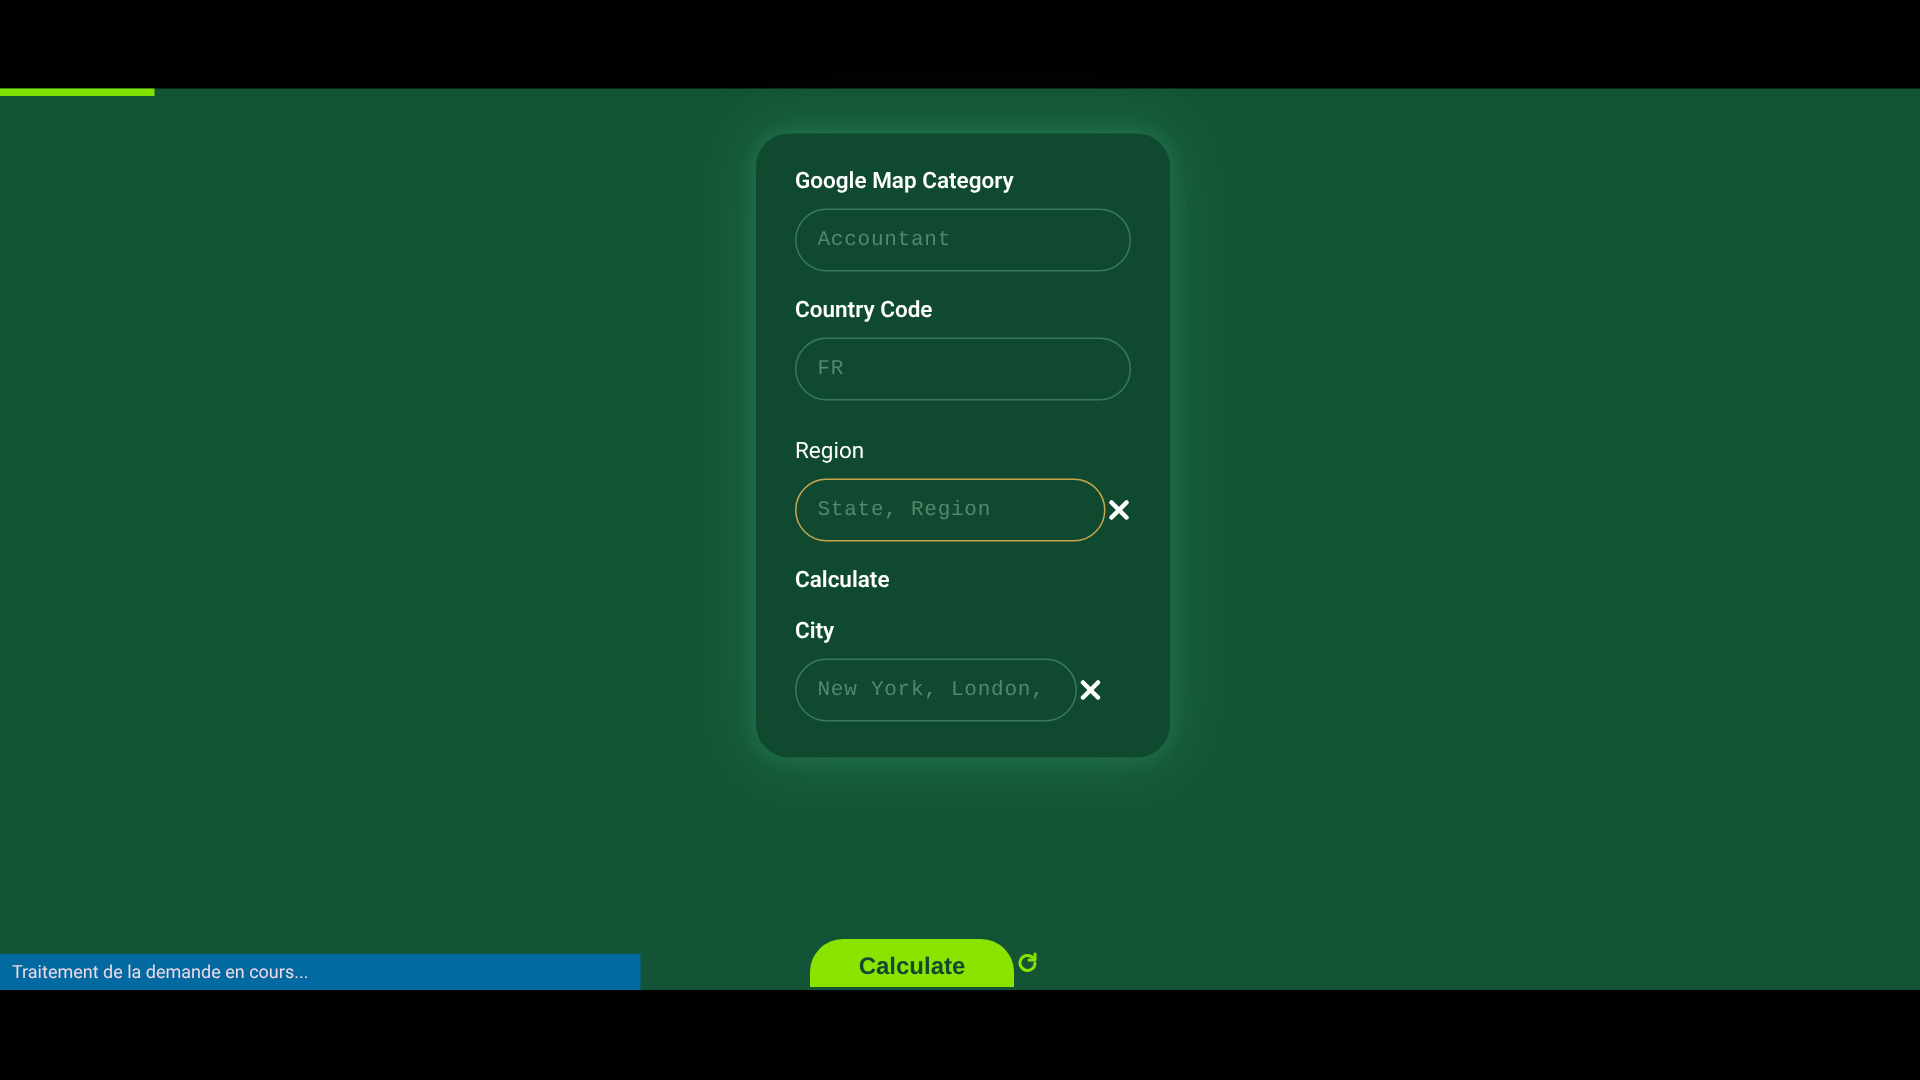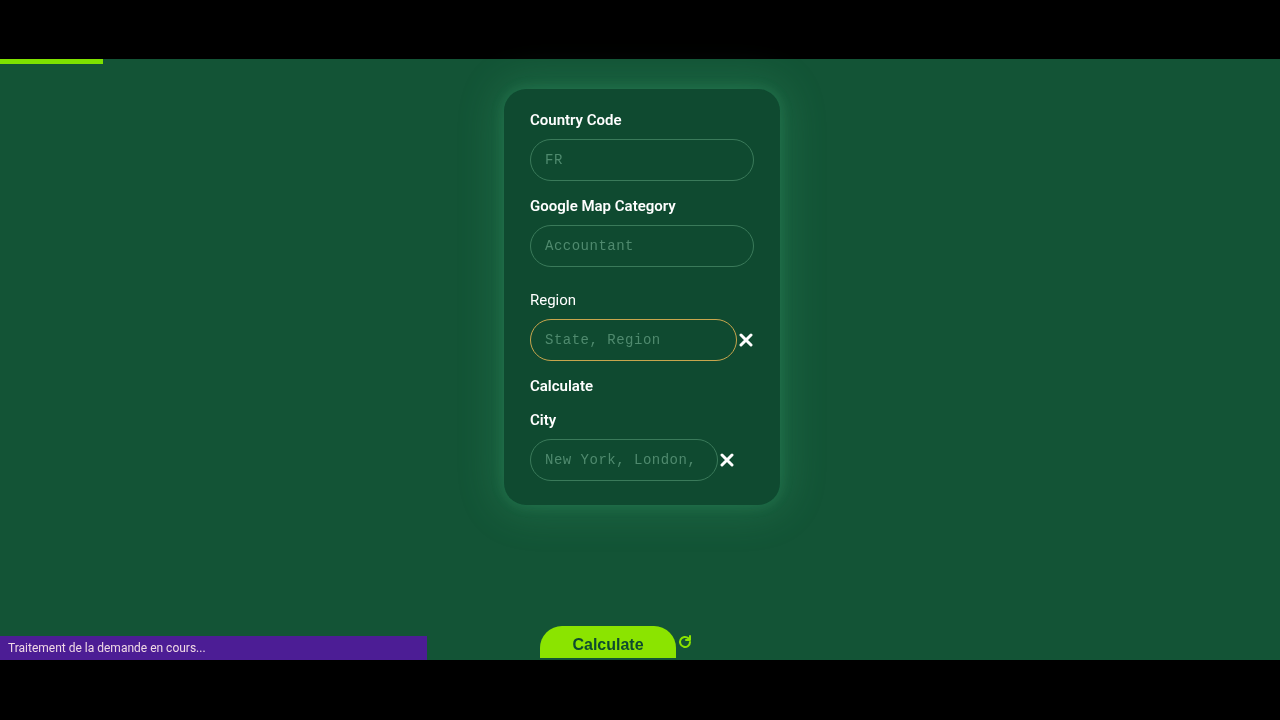--- a/index.html
+++ b/index.html
@@ -109,43 +109,43 @@
     align-items: center;
     justify-content: center;
     cursor: pointer;
   }
   .status-bar {
     position: absolute;
     left: 0;
     bottom: 0;
     width: 427px;
     height: 24px;
-    background: #4c1d95;
+    background: #0369a1;
     color: #f0d9e5;
     font-size: 12px;
     line-height: 24px;
     padding-left: 8px;
   }
 </style>
 </head>
 <body>
 
 <div class="stage">
   <div class="loading-bar"></div>
 
   <div class="card">
 
     <div class="field">
-      <span class="label">Country Code</span>
-      <input class="input full" type="text" placeholder="FR" style="">
+      <span class="label">Google Map Category</span>
+      <input class="input full" type="text" placeholder="Accountant" style="">
     </div>
 
     <div class="field">
-      <span class="label">Google Map Category</span>
-      <input class="input full" type="text" placeholder="Accountant" style="">
+      <span class="label">Country Code</span>
+      <input class="input full" type="text" placeholder="FR" style="">
     </div>
 
     <div class="field">
       <span class="label thin">Region</span>
       <div class="row">
         <input class="input active" type="text" placeholder="State, Region" style="">
         <span class="clear-btn">
           <svg width="14" height="14" viewBox="0 0 14 14">
             <path d="M2 2 L12 12 M12 2 L2 12" stroke="#ffffff" stroke-width="3" stroke-linecap="round"></path>
           </svg>

